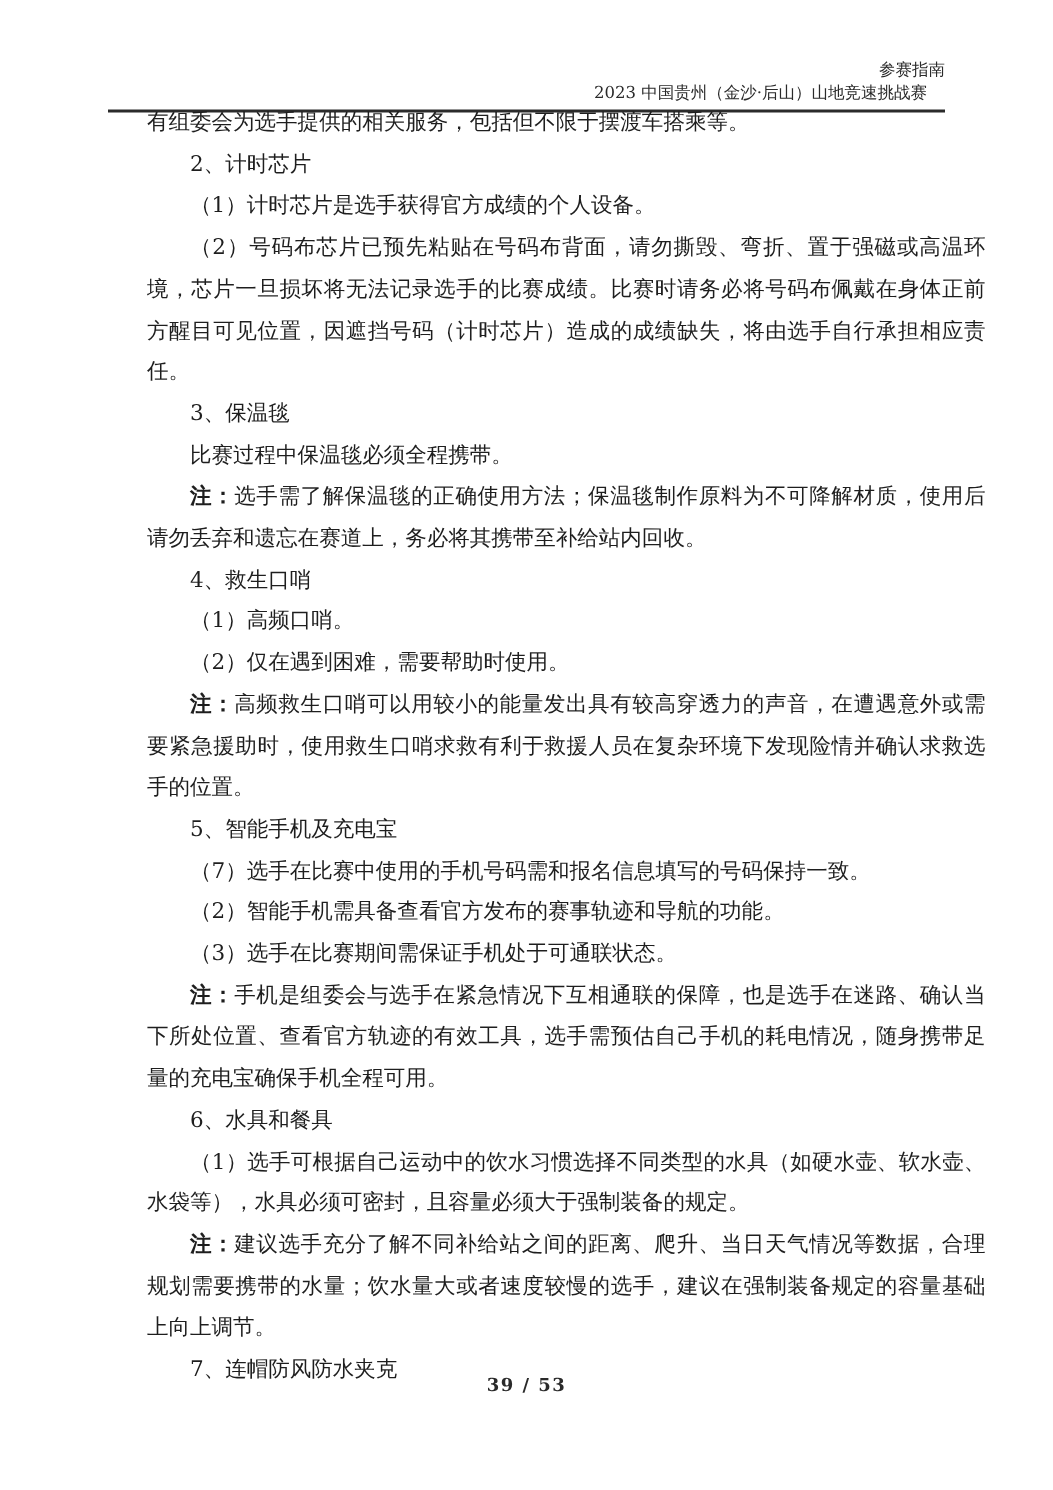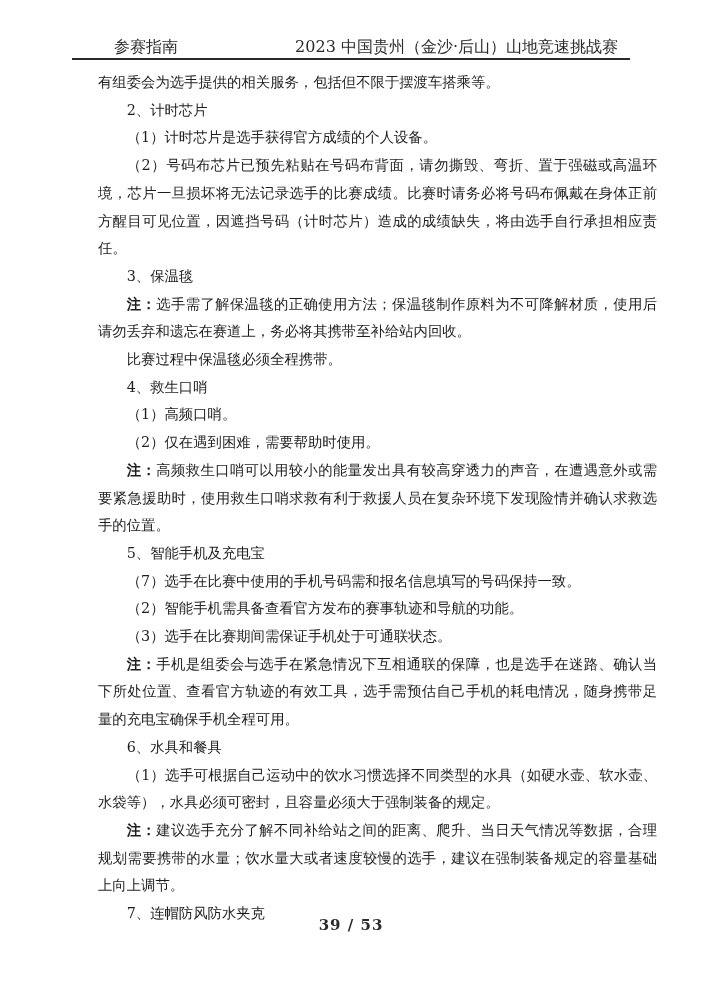--- a/index.html
+++ b/index.html
@@ -17,25 +17,26 @@
     color: #1e1e1e;
   }
   .page-header {
     position: absolute;
     left: 72px;
     top: 39px;
     width: 558px;
     display: flex;
     justify-content: space-between;
     align-items: flex-end;
-    font-size: 16px;
+    font-size: 11px;
     line-height: 15px;
     color: #2a2a2a;
     padding-bottom: 4px;
     border-bottom: 2px solid #2b2b2b;
+    flex-direction: column;
   }
   .header-left {
     margin-left: 42px;
   }
   .header-right {
     margin-right: 12px;
   }
   .content {
     position: absolute;
     left: 72px;
@@ -56,43 +57,43 @@
   }
   .note-label {
     font-weight: bold;
   }
   .page-footer {
     position: absolute;
     left: 0;
     top: 916px;
     width: 702px;
     text-align: center;
-    font-size: 15px;
+    font-size: 12px;
     font-weight: bold;
     letter-spacing: 1px;
     color: #2a2a2a;
   }
 </style>
 </head>
 <body>
 
 <div class="page">
   <div class="page-header">
     <span class="header-left">参赛指南</span>
     <span class="header-right">2023 中国贵州（金沙·后山）山地竞速挑战赛</span>
   </div>
 
   <div class="content">
       <p><span>有组委会为选手提供的相关服务，包括但不限于摆渡车搭乘等。</span></p>
       <p class="indent"><span>2、计时芯片</span></p>
       <p class="indent"><span>（1）计时芯片是选手获得官方成绩的个人设备。</span></p>
       <p class="indent"><span>（2）号码布芯片已预先粘贴在号码布背面，请勿撕毁、弯折、置于强磁或高温环境，芯片一旦损坏将无法记录选手的比赛成绩。比赛时请务必将号码布佩戴在身体正前方醒目可见位置，因遮挡号码（计时芯片）造成的成绩缺失，将由选手自行承担相应责任。</span></p>
       <p class="indent"><span>3、保温毯</span></p>
+      <p class="indent"><span>比赛过程中保温毯必须全程携带。</span></p>
       <p class="indent"><span class="note-label">注：</span><span>选手需了解保温毯的正确使用方法；保温毯制作原料为不可降解材质，使用后请勿丢弃和遗忘在赛道上，务必将其携带至补给站内回收。</span></p>
-      <p class="indent"><span>比赛过程中保温毯必须全程携带。</span></p>
       <p class="indent"><span>4、救生口哨</span></p>
       <p class="indent"><span>（1）高频口哨。</span></p>
       <p class="indent"><span>（2）仅在遇到困难，需要帮助时使用。</span></p>
       <p class="indent"><span class="note-label">注：</span><span>高频救生口哨可以用较小的能量发出具有较高穿透力的声音，在遭遇意外或需要紧急援助时，使用救生口哨求救有利于救援人员在复杂环境下发现险情并确认求救选手的位置。</span></p>
       <p class="indent"><span>5、智能手机及充电宝</span></p>
       <p class="indent"><span>（7）选手在比赛中使用的手机号码需和报名信息填写的号码保持一致。</span></p>
       <p class="indent"><span>（2）智能手机需具备查看官方发布的赛事轨迹和导航的功能。</span></p>
       <p class="indent"><span>（3）选手在比赛期间需保证手机处于可通联状态。</span></p>
       <p class="indent"><span class="note-label">注：</span><span>手机是组委会与选手在紧急情况下互相通联的保障，也是选手在迷路、确认当下所处位置、查看官方轨迹的有效工具，选手需预估自己手机的耗电情况，随身携带足量的充电宝确保手机全程可用。</span></p>
       <p class="indent"><span>6、水具和餐具</span></p>

